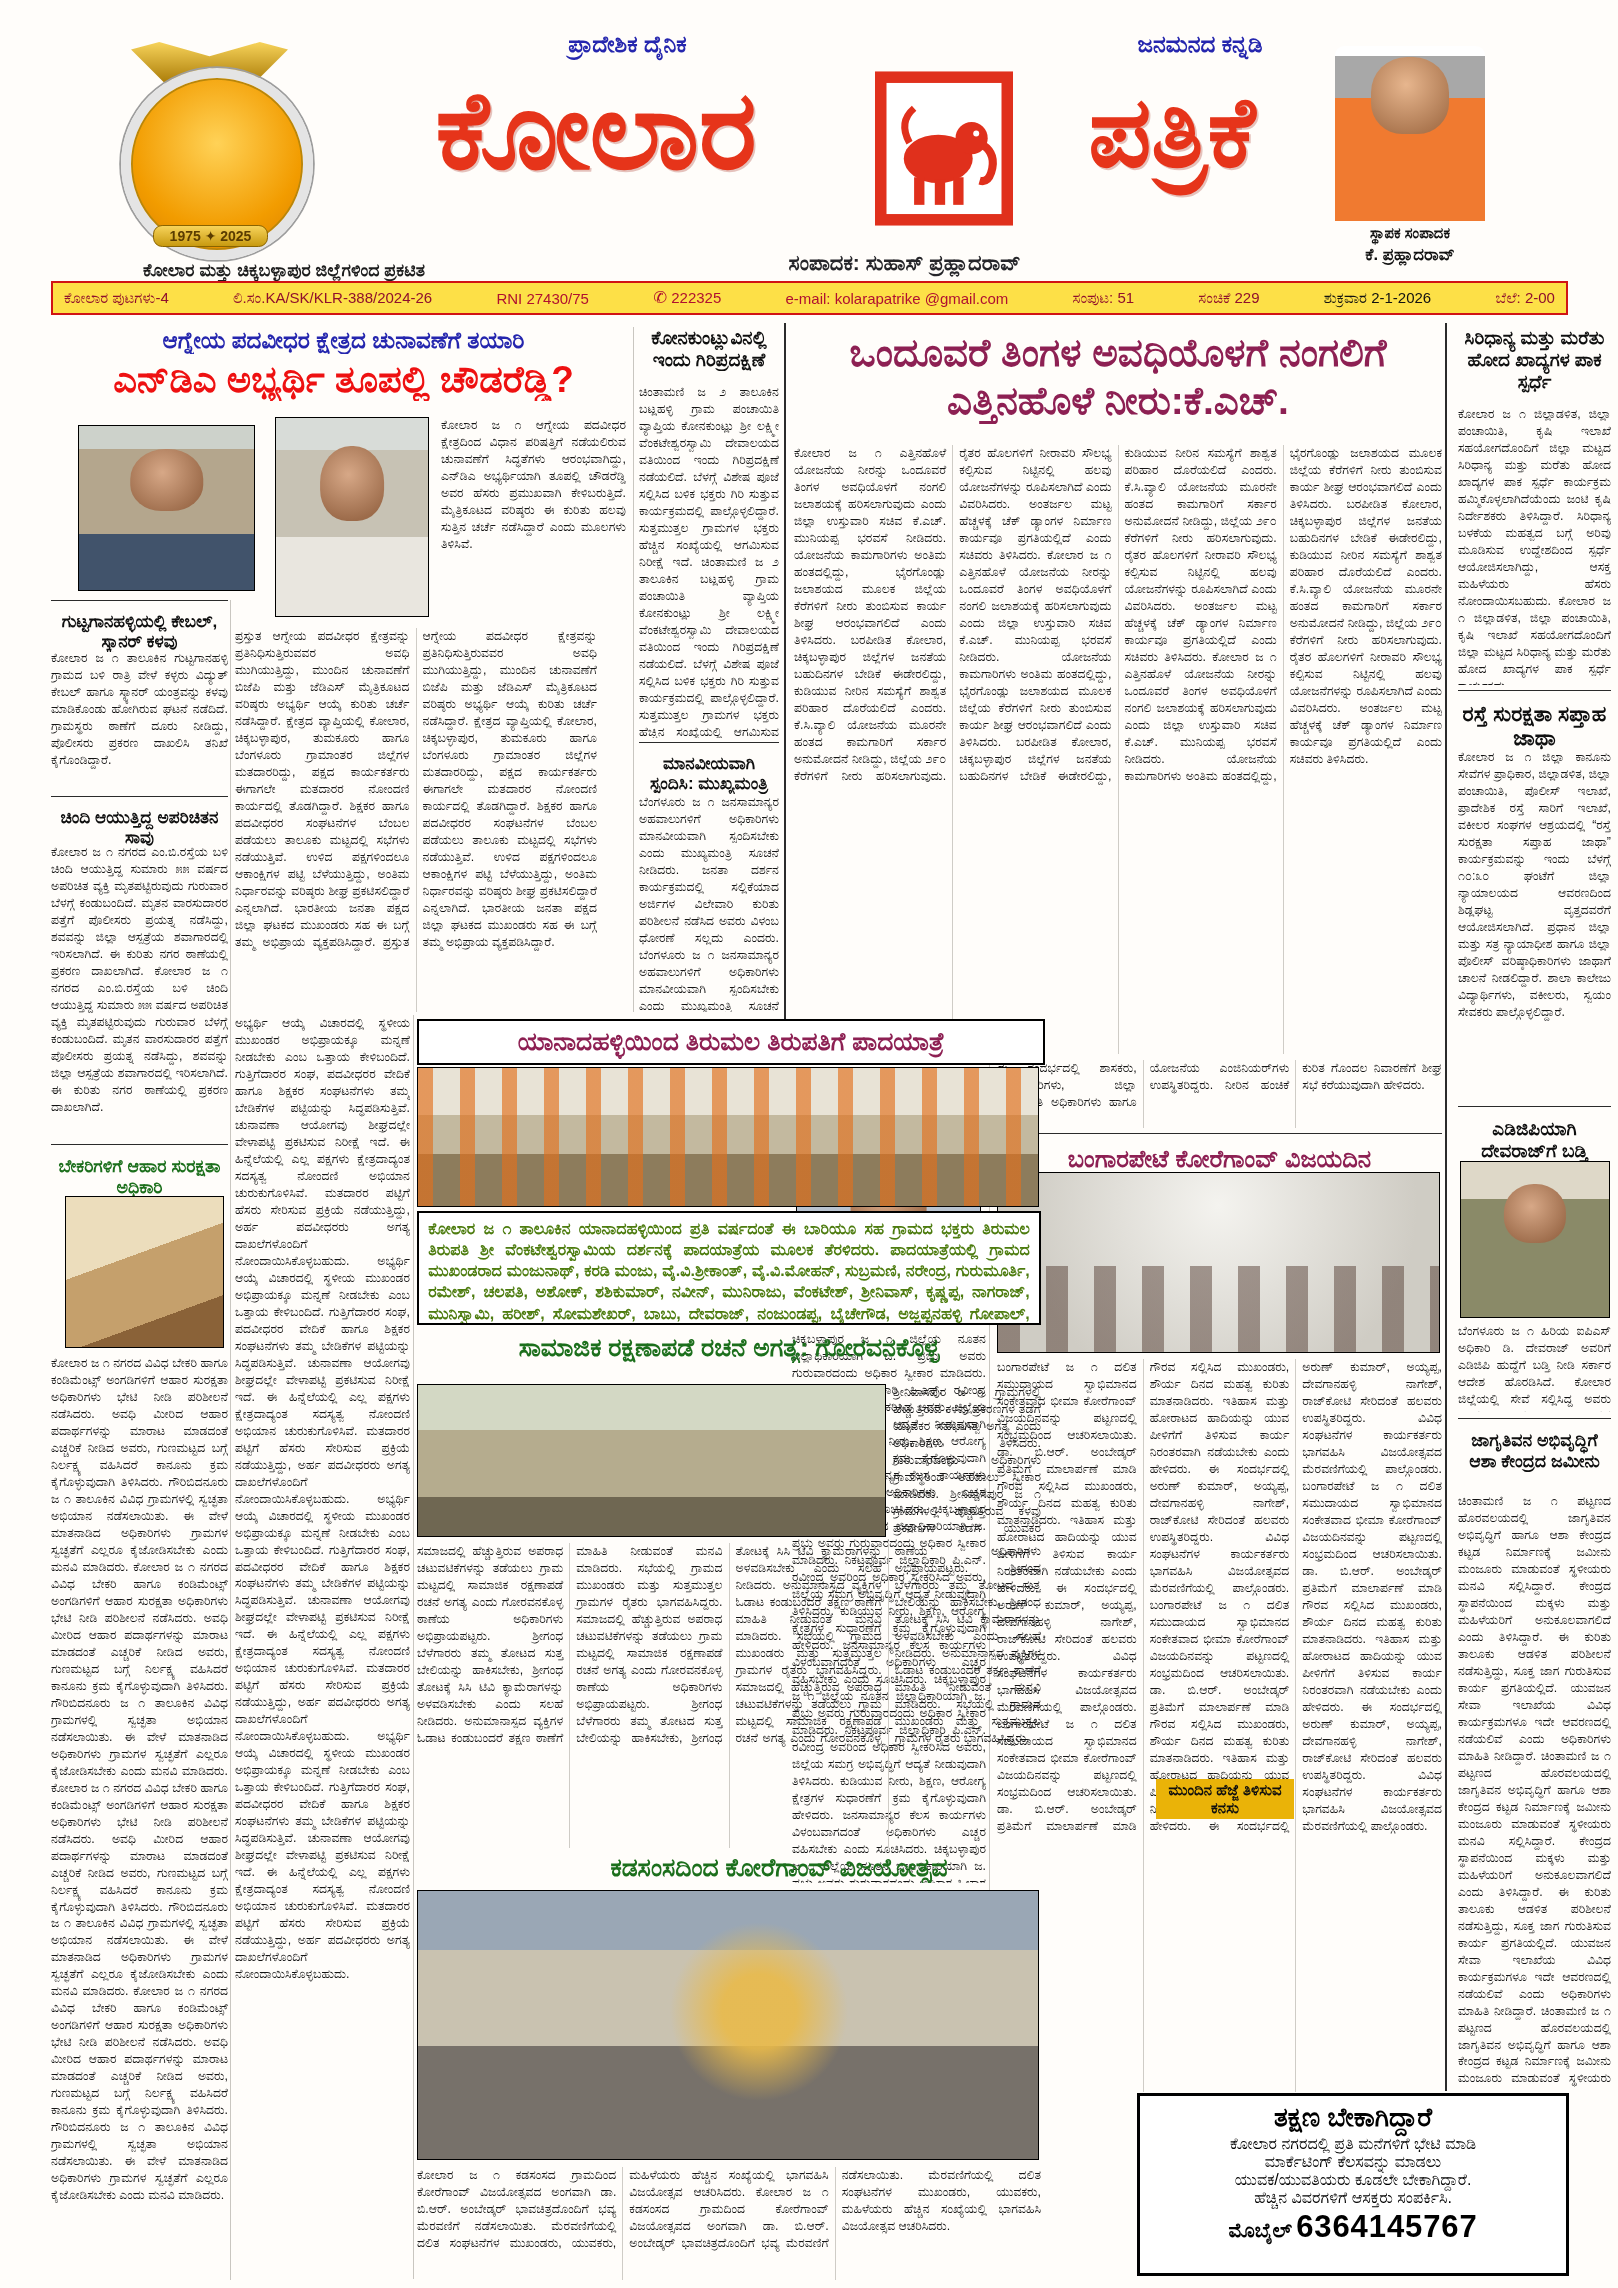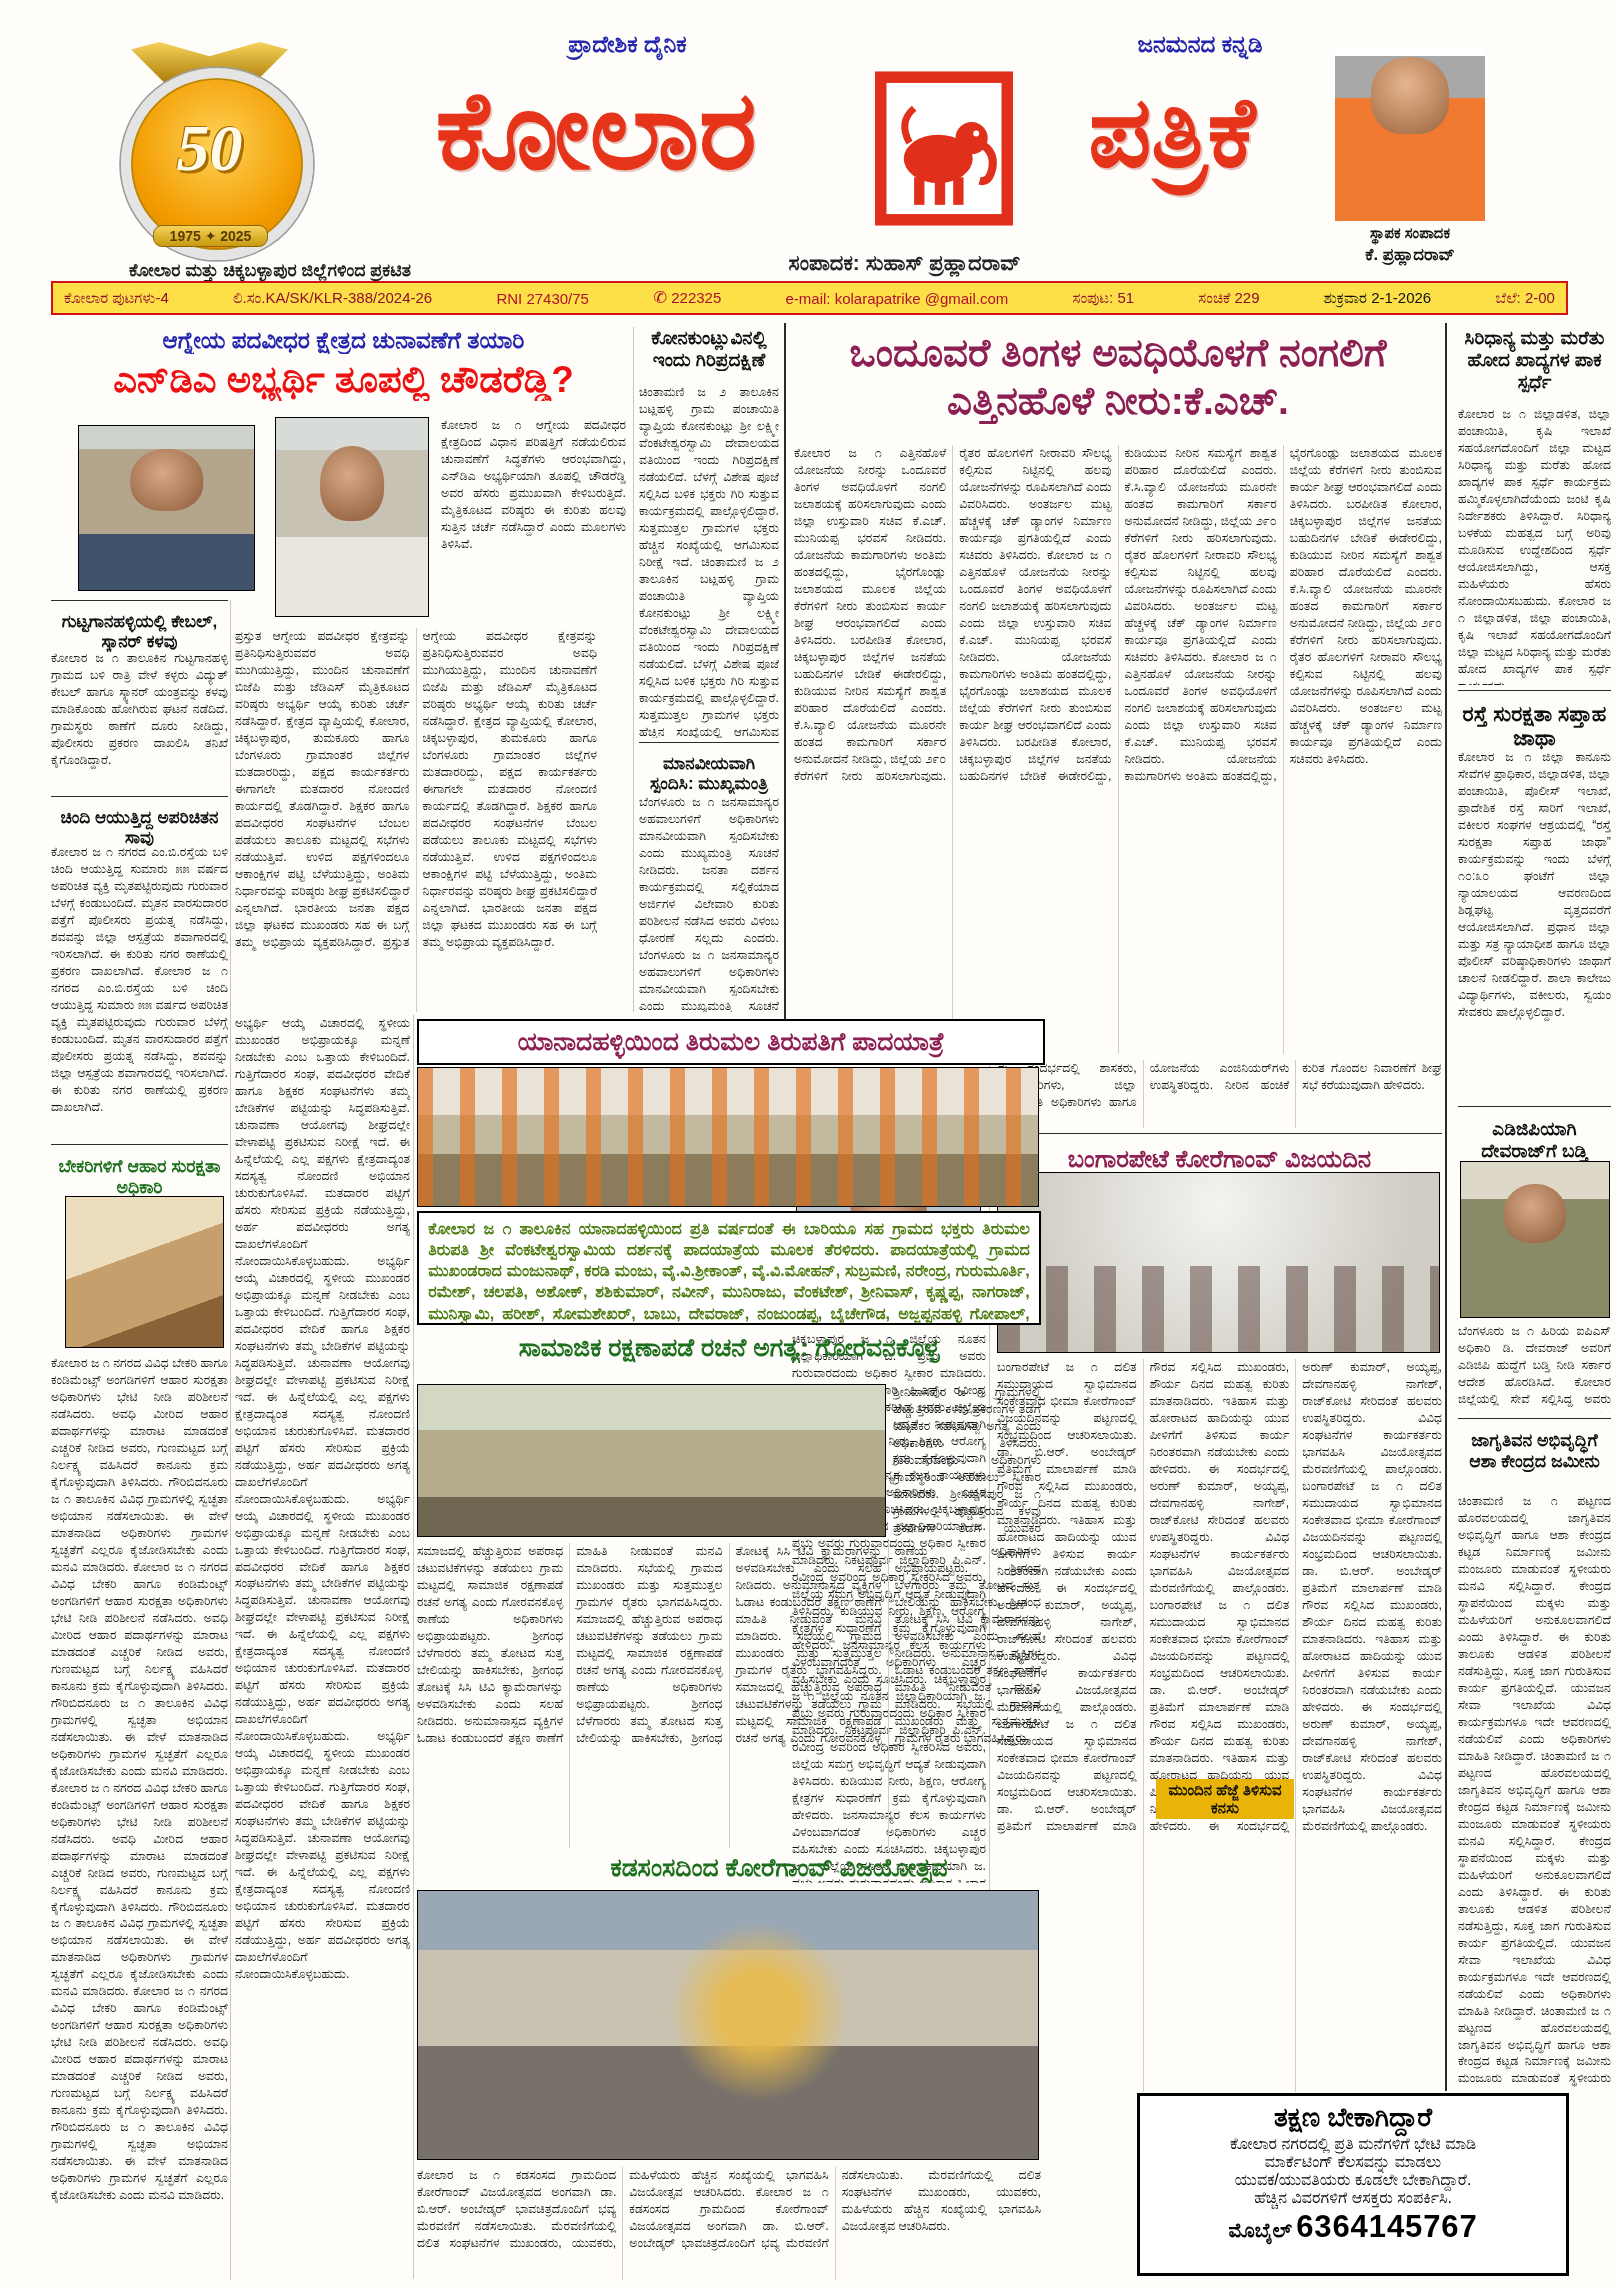--- a/index.html
+++ b/index.html
@@ -51,21 +51,21 @@
   .logo-ribbon-label{position:absolute;left:0;top:42px;width:201px;text-align:center;font-size:11px;font-weight:bold;color:#7c5600;}
   .title-red{position:absolute;color:#e6341a;font-weight:bold;text-align:center;line-height:1;
       text-shadow:1.8px 1.8px 0 rgba(150,20,5,.25);}
   .tagline{position:absolute;font-size:23px;font-weight:bold;color:#2526ae;text-align:center;}
   .emblem{position:absolute;left:875px;top:70px;width:138px;height:157px;}
   .founder{position:absolute;left:1335px;top:46px;width:150px;height:175px;border-radius:9.2px 9.2px 0 0;
       background:linear-gradient(180deg,#ffffff 0 6%,#a8a8a8 6% 30%,#f07a30 30%);}
   .founder::after{content:"";position:absolute;left:50%;top:6%;width:52%;height:44%;transform:translateX(-50%);
       border-radius:46% 46% 40% 40%;background:radial-gradient(circle at 45% 36%,#e7b68e,#a9744d 80%);}
   .founder-cap{position:absolute;left:1290px;top:225px;width:240px;text-align:center;font-weight:bold;color:#111;}
-  .publish-line{position:absolute;left:129px;top:260px;width:554px;font-size:17.5px;font-weight:bold;color:#1d1d1d;}
+  .publish-line{position:absolute;left:143px;top:260px;width:554px;font-size:17.5px;font-weight:bold;color:#1d1d1d;}
   .editor-line{position:absolute;left:637px;top:251px;width:535px;text-align:center;font-size:21px;font-weight:bold;color:#26262a;}
   .infobar{position:absolute;left:51px;top:281px;width:1517px;height:34px;border:2.8px solid #d01414;background:#fde047;
       display:flex;align-items:center;justify-content:space-between;padding:0 11px;box-sizing:border-box;
       font-size:15px;font-weight:normal;color:#8f0f2d;white-space:nowrap;}
   .infobar .crimson{color:#b01030;}
   .infobar .black{color:#111;}
   .phone-ic{font-size:16.6px;color:#b01030;}
   .headbox{border:2.8px solid #000;background:#fff;display:flex;align-items:center;justify-content:center;}
   .captionbox{border:2.3px solid #000;background:#fff;padding:4.6px 9.2px;box-sizing:border-box;}
   .adbox{position:absolute;left:1137px;top:2093px;width:432px;height:183px;border:3.7px solid #000;background:#fff;
@@ -74,21 +74,20 @@
 </style>
 </head>
 <body>
 
 <div id="page">
 
   <div class="logo">
     <div class="logo-ribbon"></div>
     <div class="logo-ribbon-label">ಸುವರ್ಣ ಸಂಭ್ರಮ</div>
     <div class="logo-circle"></div>
-    <div class="logo-50">50</div>
     <div class="logo-years">1975 ✦ 2025</div>
   </div>
 
   <div class="tagline" style="left:397px;top:31px;width:461px;">ಪ್ರಾದೇಶಿಕ ದೈನಿಕ</div>
   <div class="tagline" style="left:1034px;top:31px;width:332px;">ಜನಮನದ ಕನ್ನಡಿ</div>
 
   <div class="title-red" style="left:323px;top:76px;width:546px;font-size:109px;">ಕೋಲಾರ</div>
 
   <div class="emblem">
     <svg viewBox="0 0 120 134" width="138" height="157">

